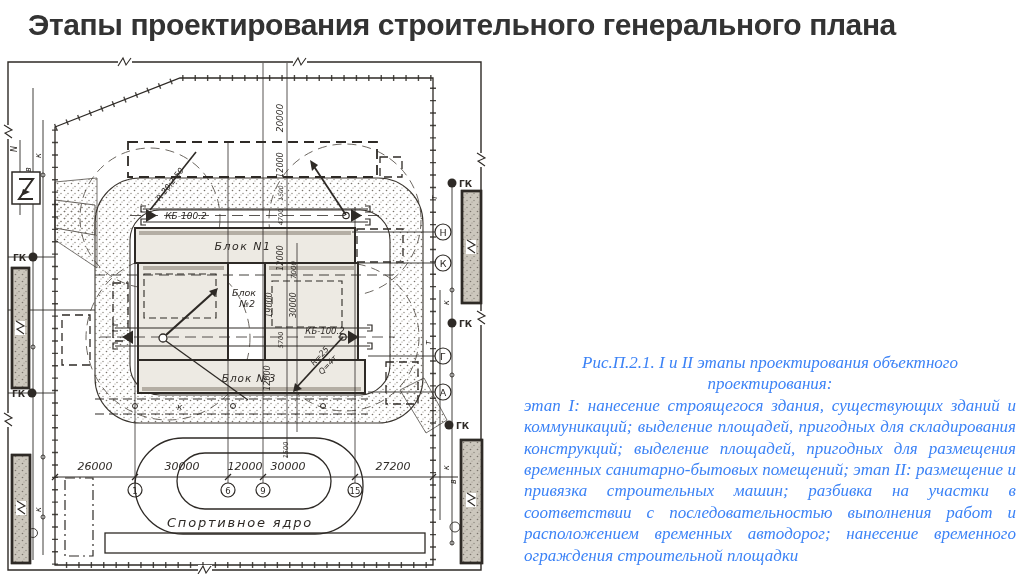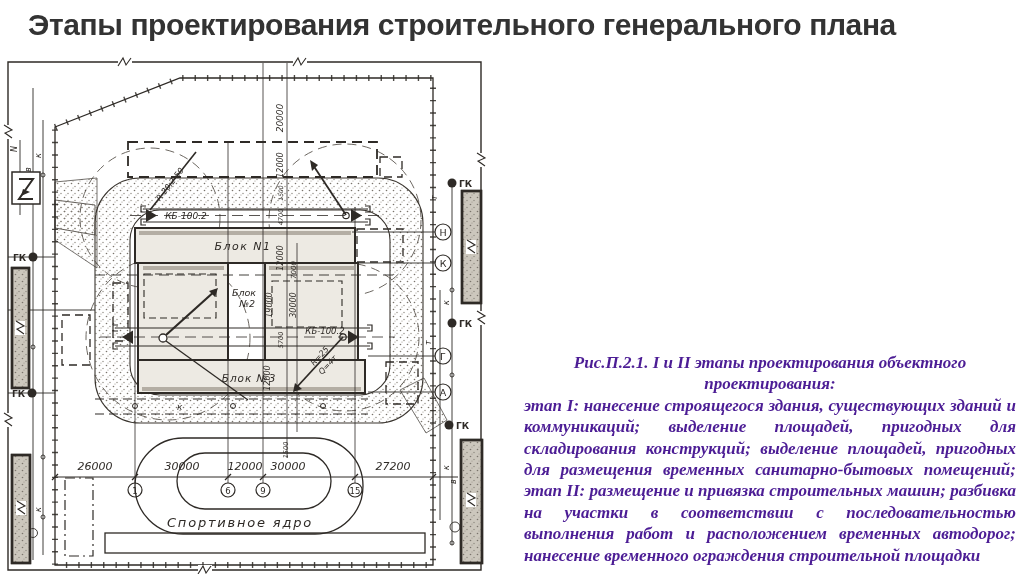--- a/index.html
+++ b/index.html
@@ -4,22 +4,22 @@
 <style>
   html,body{margin:0;padding:0;}
   body{width:1024px;height:574px;overflow:hidden;background:#ffffff;
        font-family:"Liberation Sans",sans-serif;}
   .slide{position:relative;width:1024px;height:574px;background:#ffffff;}
   .slide-title{position:absolute;left:28px;top:8px;width:960px;
        font-family:"Liberation Sans",sans-serif;font-size:30px;font-weight:700;
        letter-spacing:-0.4px;color:#333333;}
   .drawing{position:absolute;left:0;top:55px;width:510px;height:519px;}
   .caption{position:absolute;left:524px;top:352px;width:492px;
-       font-family:"Liberation Serif",serif;font-style:italic;font-weight:700;
-       font-size:17px;line-height:21.4px;color:#4c1d95;}
+       font-family:"Liberation Serif",serif;font-style:italic;font-weight:400;
+       font-size:17px;line-height:21.4px;color:#3b82f6;}
   .caption .cap-head{text-align:center;}
   .caption .cap-body{text-align:justify;}
   svg text{font-family:"DejaVu Sans",sans-serif;fill:#2e2a26;}
   .hand{font-style:italic;}
 </style>
 </head>
 <body>
 
 <div class="slide">
 

